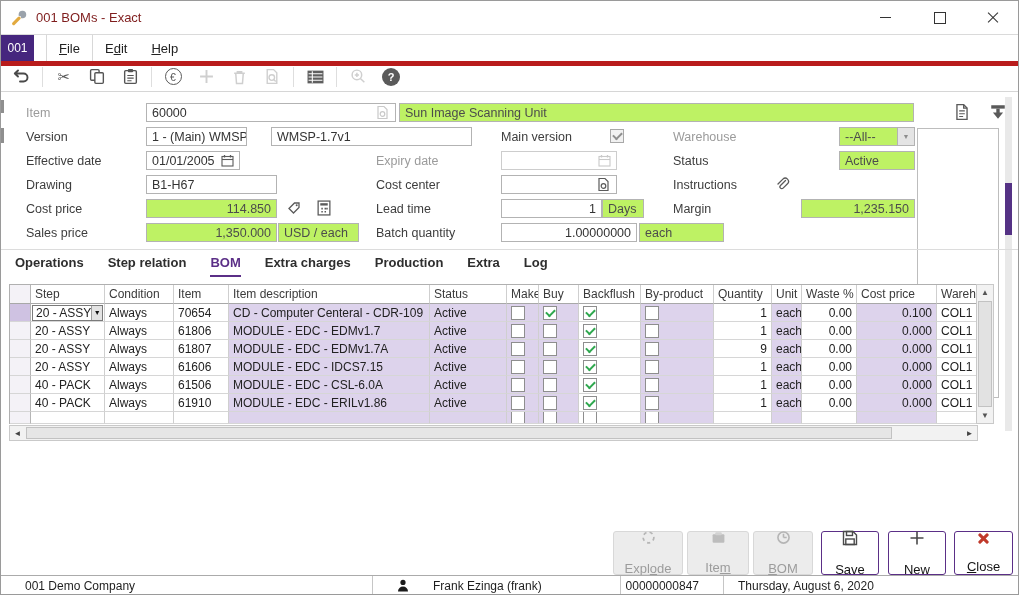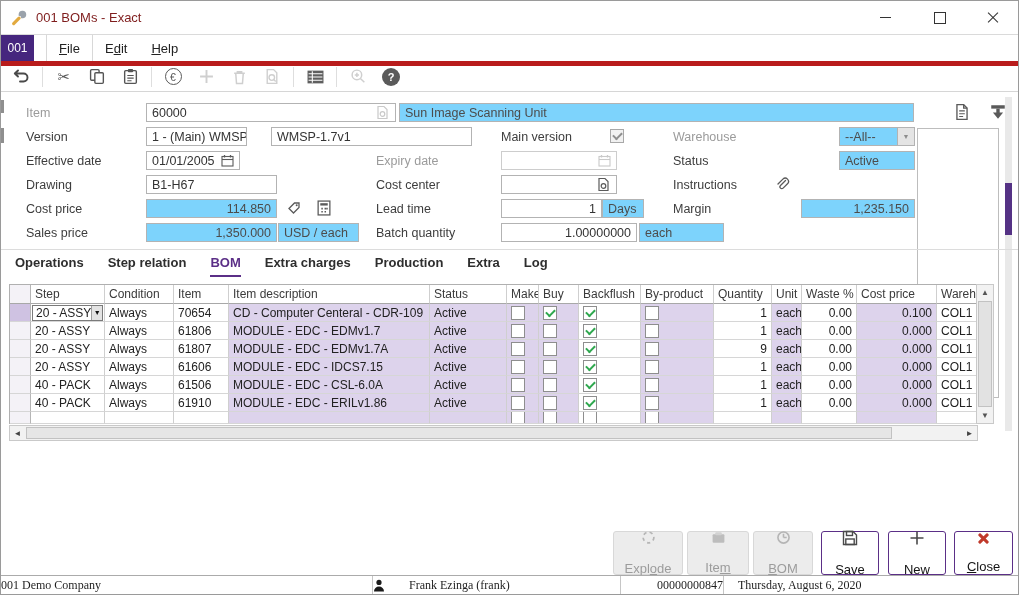--- a/index.html
+++ b/index.html
@@ -24,21 +24,21 @@
   .toolbar{position:absolute;left:0;top:61px;width:100%;height:30px;border-bottom:1px solid #d6d6d6;display:flex;align-items:center;padding-left:8px;box-sizing:border-box;gap:9px;}
   .tbtn{width:24px;height:24px;display:flex;align-items:center;justify-content:center;}
   .tsep{width:1px;height:20px;background:#dedede;}
   .circle-glyph{width:17px;height:17px;border:1.5px solid #5a5a5a;border-radius:50%;display:flex;align-items:center;justify-content:center;font-size:10.5px;color:#5a5a5a;box-sizing:border-box;}
   .help-glyph{width:18px;height:18px;border-radius:50%;background:#5a5a5a;color:#fff;display:flex;align-items:center;justify-content:center;font-size:11px;font-weight:bold;}
   .glyph{font-size:15px;color:#5a5a5a;}
   
   .lbl{position:absolute;font-size:12.5px;color:#3d3d3d;white-space:nowrap;}
   .lbl.dim{color:#9b9b9b;}
   .fld{position:absolute;height:19px;border:1px solid #b3b3b3;background:#fff;font-size:12.5px;display:flex;align-items:center;padding:0 5px;box-sizing:border-box;color:#333;white-space:nowrap;overflow:hidden;}
-  .fld.gray{background:#7dd3fc;color:#4c4c4c;}
+  .fld.gray{background:#bef264;color:#4c4c4c;}
   .fld.num{justify-content:flex-end;}
   .fld.between{justify-content:space-between;}
   .combo-arrow{width:16px;height:17px;margin-right:-5px;border-left:1px solid #b3b3b3;background:#f2f2f2;display:flex;align-items:center;justify-content:center;font-size:7px;color:#222;flex:none;}
   .combo-arrow.dim{color:#8d8d8d;background:#e4e4e4;}
   .cb{width:14px;height:14px;border:1px solid #8e8e8e;background:#fff;position:relative;flex:none;box-sizing:border-box;}
   .cb.checked::after{content:"";position:absolute;left:2px;top:2px;width:7px;height:4px;border-left:2px solid #2fa84f;border-bottom:2px solid #2fa84f;transform:rotate(-45deg);}
   .cb.gray{background:#f1f1f1;border-color:#a8a8a8;}
   .cb.gray.checked::after{border-color:#8f8f8f;}
   .iconbtn{position:absolute;width:22px;height:20px;display:flex;align-items:center;justify-content:center;}
   .sep-line{position:absolute;left:0;width:100%;height:0;border-top:1px solid #dcdcdc;}
@@ -73,21 +73,21 @@
   .hscroll .thumb{position:absolute;left:16px;top:1px;width:866px;height:12px;background:#e6e6e6;border:1px solid #c2c2c2;box-sizing:border-box;}
   
   .abtn{position:absolute;top:530px;height:44px;display:flex;flex-direction:column;align-items:center;justify-content:center;gap:16px;font-size:13px;box-sizing:border-box;border-radius:3px;}
   .abtn.disabled{background:#ececec;border:1px solid #d8d8d8;color:#9c9c9c;}
   .abtn.primary{background:#fff;border:1px solid #5b2f87;color:#141414;}
   .xicon{position:relative;width:13px;height:13px;}
   .xicon::before,.xicon::after{content:"";position:absolute;left:0;top:5px;width:13px;height:3px;background:#c0392b;border-radius:1px;}
   .xicon::before{transform:rotate(45deg);} .xicon::after{transform:rotate(-45deg);}
   
   .statusbar{position:absolute;left:0;top:574px;width:100%;height:19px;border-top:1px solid #ababab;display:flex;font-size:12px;color:#1e1e1e;align-items:stretch;}
-  .sb-cell{display:flex;align-items:center;padding:0 0;border-right:1px solid #c6c6c6;box-sizing:border-box;font-family:Liberation Serif, serif;}
+  .sb-cell{display:flex;align-items:center;padding:0 24px;border-right:1px solid #c6c6c6;box-sizing:border-box;}
   svg{display:block;}
 </style>
 </head>
 <body>
 
 <div class="window">
 
   <div class="titlebar">
     <span style="margin-left:10px">
       <svg width="17" height="17" viewBox="0 0 16 16">

